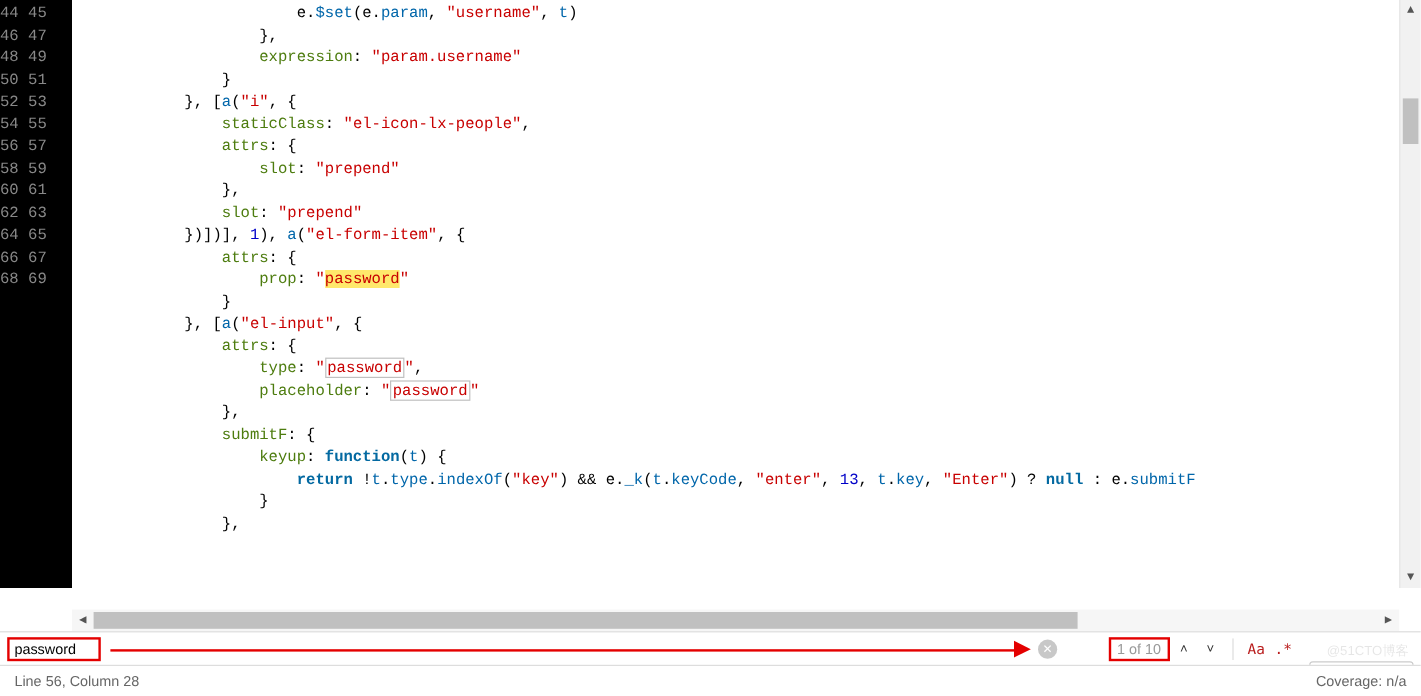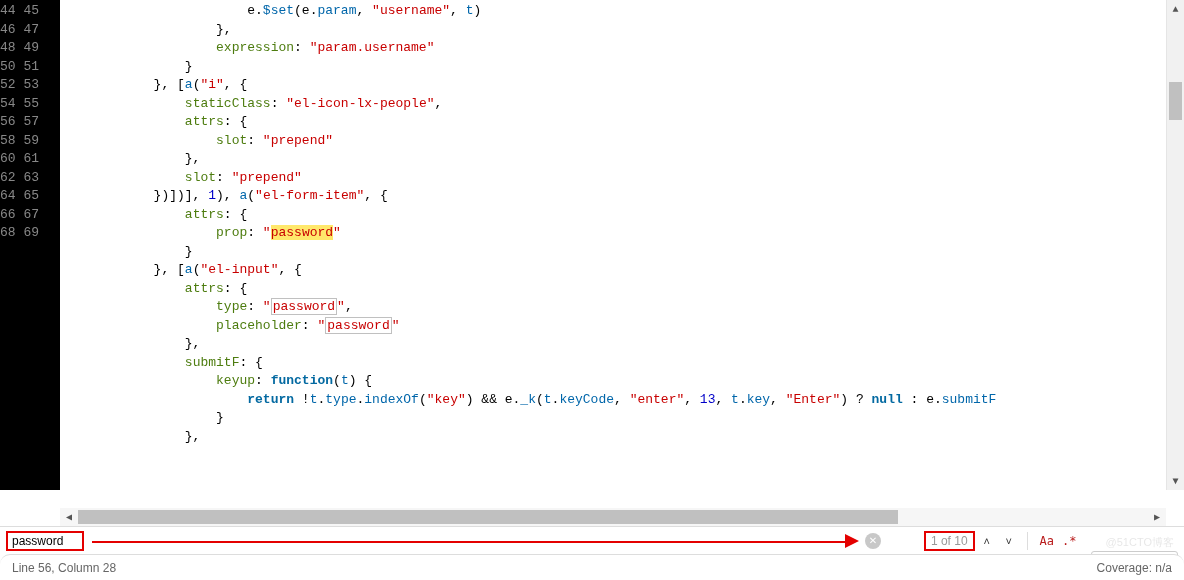--- a/index.html
+++ b/index.html
@@ -142,21 +142,20 @@
   height: 26px;
   border-top: 1px solid #ddd;
   background: #fff;
   display:flex;
   align-items:center;
   justify-content:space-between;
   padding: 0 12px;
   font-family: "Segoe UI", Arial, sans-serif;
   font-size: 12px;
   color: #666;
-  border-radius: 10px;
 }
 .watermark {
   position:absolute; right:10px; bottom:30px;
   font-size:11px; color:rgba(0,0,0,0.1);
   font-family: Arial,sans-serif;
 }
 </style>
 </head>
 <body>
 

